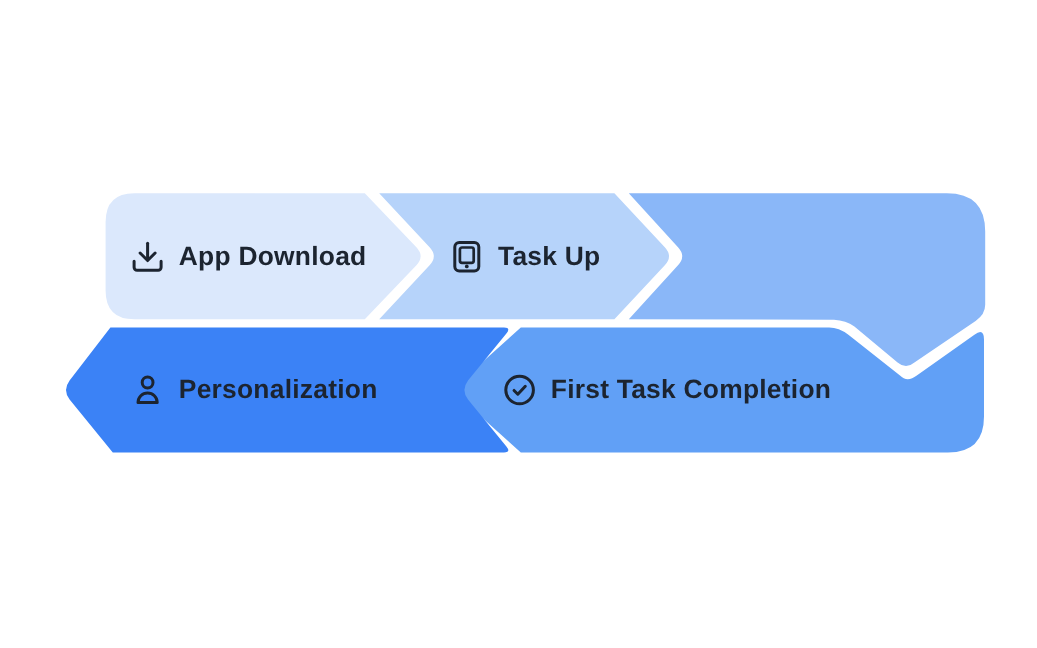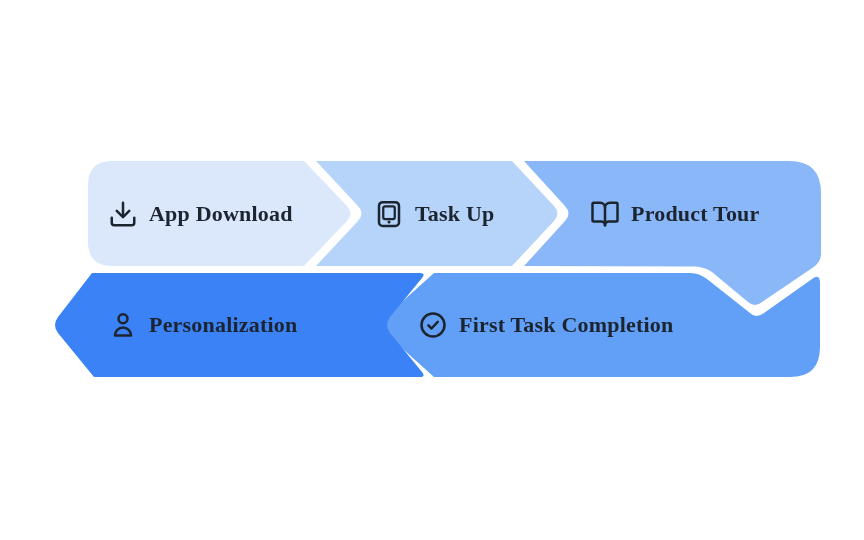--- a/index.html
+++ b/index.html
@@ -1,19 +1,19 @@
 <!DOCTYPE html>
 <html><head>
 <meta charset="utf-8">
 <style>
   html,body{margin:0;padding:0;background:#fff;}
   .canvas{
     position:relative;width:864px;height:540px;overflow:hidden;
     background:var(--bg,#ffffff);
-    font-family:Liberation Serif, serif;
+    font-family:Liberation Sans, sans-serif;
   }
   .shapes{position:absolute;left:0;top:0;width:864px;height:540px;display:block;}
   .step-content{
     position:absolute;display:flex;align-items:center;gap:11px;height:34px;
     color:var(--text,#1c2430);
   }
   .step-label{
     font-size:22px;font-weight:700;letter-spacing:.2px;white-space:nowrap;line-height:34px;
   }
   .ic{width:30px;height:30px;flex:0 0 auto;display:block;}
@@ -50,27 +50,20 @@
 
   <div class="step-content" style="left:374px;top:197px">
     <svg class="ic" viewBox="0 0 24 24">
       <rect class="stk" x="4" y="2.5" width="16" height="19" rx="3"></rect>
       <rect class="thin" x="7.4" y="5.8" width="9.2" height="10.2" rx="1.4"></rect>
       <circle class="dot" cx="12" cy="18.4" r="1.25"></circle>
     </svg>
     <span class="step-label">Task Up</span>
   </div>
 
-  <div class="step-content" style="left:590px;top:197px">
-    <svg class="ic" viewBox="0 0 24 24">
-      <path class="stk" d="M12 7v14"></path>
-      <path class="stk" d="M3 18a1 1 0 0 1-1-1V4a1 1 0 0 1 1-1h5a4 4 0 0 1 4 4 4 4 0 0 1 4-4h5a1 1 0 0 1 1 1v13a1 1 0 0 1-1 1h-6a3 3 0 0 0-3 3 3 3 0 0 0-3-3z"></path>
-    </svg>
-    <span class="step-label">Product Tour</span>
-  </div>
 
   <div class="step-content" style="left:108px;top:308px">
     <svg class="ic" viewBox="0 0 24 24">
       <circle class="stk" cx="12" cy="7" r="3.6"></circle>
       <path class="stk" d="M18.4 20.4a6.4 6.4 0 0 0-12.8 0Z"></path>
     </svg>
     <span class="step-label">Personalization</span>
   </div>
 
   <div class="step-content" style="left:418px;top:308px">

